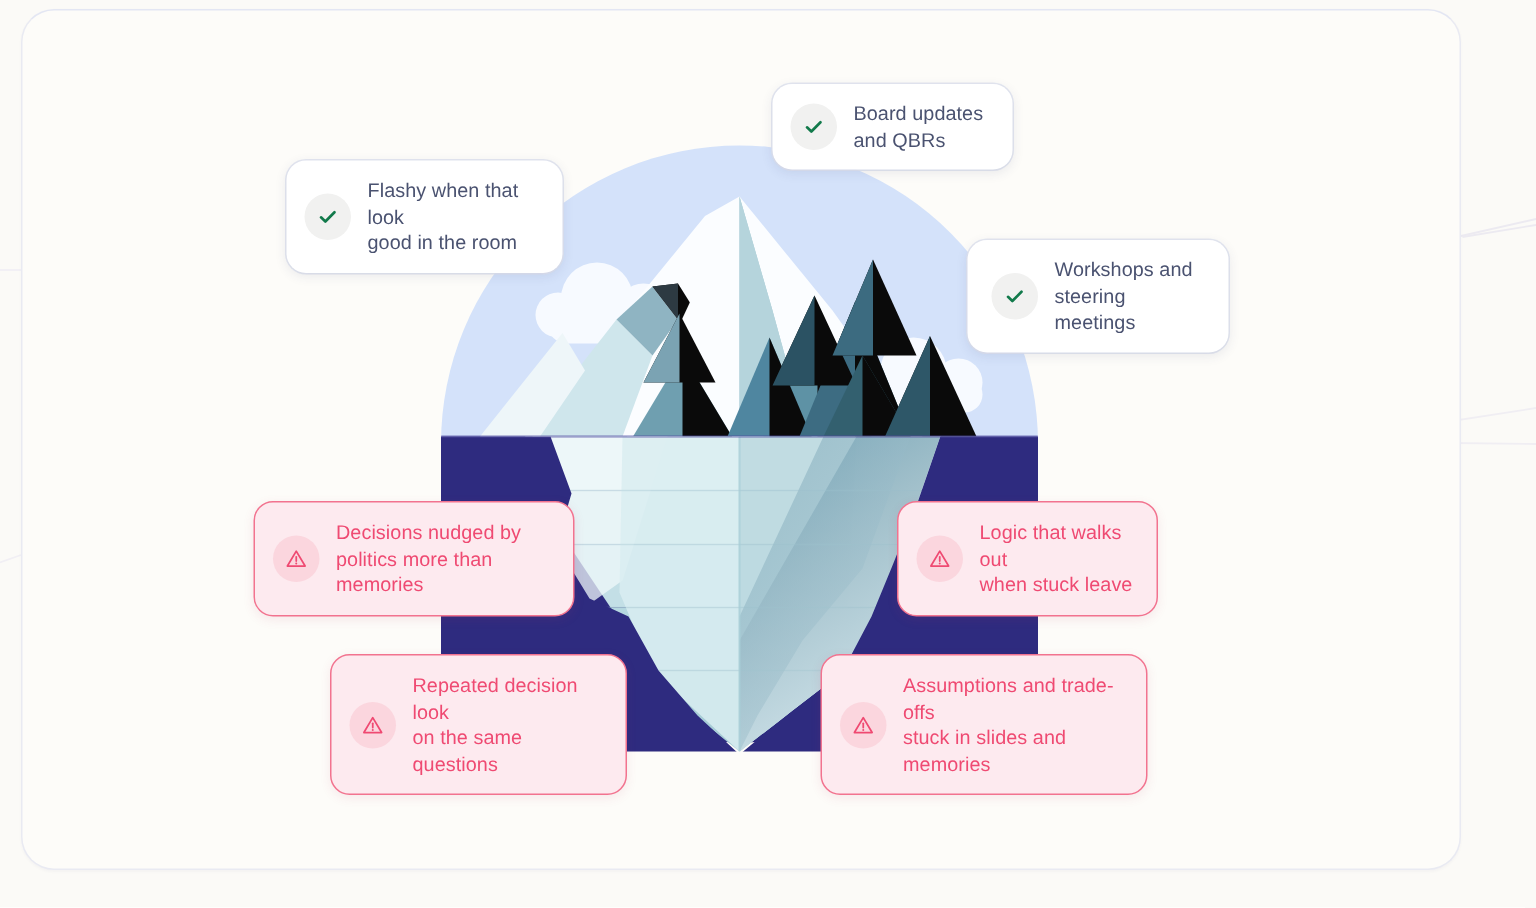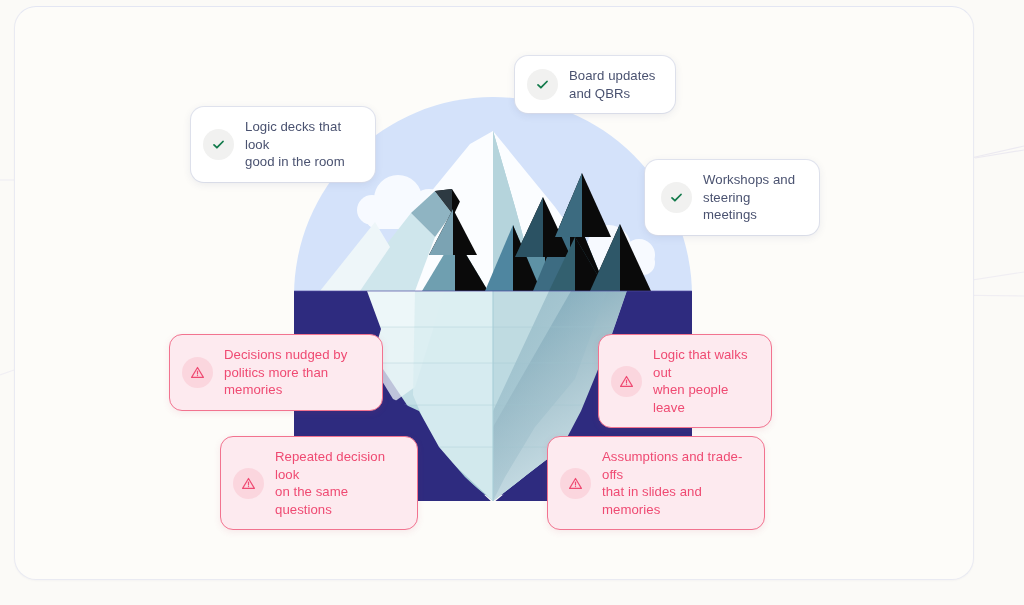--- a/index.html
+++ b/index.html
@@ -250,21 +250,21 @@
         <rect x="260" y="283" width="440" height="2" fill="#4e49a0" opacity="0.35"></rect>
       </g>
     </svg>
 
     <div class="callout good" id="co-flashy">
       <span class="badge">
         <svg width="15" height="15" viewBox="0 0 16 16" fill="none">
           <path d="M3.2 8.4L6.3 11.4L12.8 4.8" stroke="#127a4b" stroke-width="1.9" stroke-linecap="round" stroke-linejoin="round"></path>
         </svg>
       </span>
-      <span class="label">Logic decks that look
+      <span class="label">Flashy when that look
 good in the room</span>
     </div>
 
     <div class="callout good" id="co-board">
       <span class="badge">
         <svg width="15" height="15" viewBox="0 0 16 16" fill="none">
           <path d="M3.2 8.4L6.3 11.4L12.8 4.8" stroke="#127a4b" stroke-width="1.9" stroke-linecap="round" stroke-linejoin="round"></path>
         </svg>
       </span>
       <span class="label">Board updates
@@ -295,21 +295,21 @@
 
     <div class="callout bad" id="co-logic">
       <span class="badge">
         <svg width="15" height="15" viewBox="0 0 16 16" fill="none">
           <path d="M8 2.6L14.3 13.2H1.7L8 2.6Z" stroke="#ef4a72" stroke-width="1.25" stroke-linejoin="round"></path>
           <line x1="8" y1="6.6" x2="8" y2="9.6" stroke="#ef4a72" stroke-width="1.25" stroke-linecap="round"></line>
           <circle cx="8" cy="11.3" r="0.72" fill="#ef4a72"></circle>
         </svg>
       </span>
       <span class="label">Logic that walks out
-when people leave</span>
+when stuck leave</span>
     </div>
 
     <div class="callout bad" id="co-repeated">
       <span class="badge">
         <svg width="15" height="15" viewBox="0 0 16 16" fill="none">
           <path d="M8 2.6L14.3 13.2H1.7L8 2.6Z" stroke="#ef4a72" stroke-width="1.25" stroke-linejoin="round"></path>
           <line x1="8" y1="6.6" x2="8" y2="9.6" stroke="#ef4a72" stroke-width="1.25" stroke-linecap="round"></line>
           <circle cx="8" cy="11.3" r="0.72" fill="#ef4a72"></circle>
         </svg>
       </span>
@@ -319,17 +319,17 @@
 
     <div class="callout bad" id="co-assumptions">
       <span class="badge">
         <svg width="15" height="15" viewBox="0 0 16 16" fill="none">
           <path d="M8 2.6L14.3 13.2H1.7L8 2.6Z" stroke="#ef4a72" stroke-width="1.25" stroke-linejoin="round"></path>
           <line x1="8" y1="6.6" x2="8" y2="9.6" stroke="#ef4a72" stroke-width="1.25" stroke-linecap="round"></line>
           <circle cx="8" cy="11.3" r="0.72" fill="#ef4a72"></circle>
         </svg>
       </span>
       <span class="label">Assumptions and trade-offs
-that in slides and memories</span>
+stuck in slides and memories</span>
     </div>
 
   </div>
 </div>
 
 </body></html>

